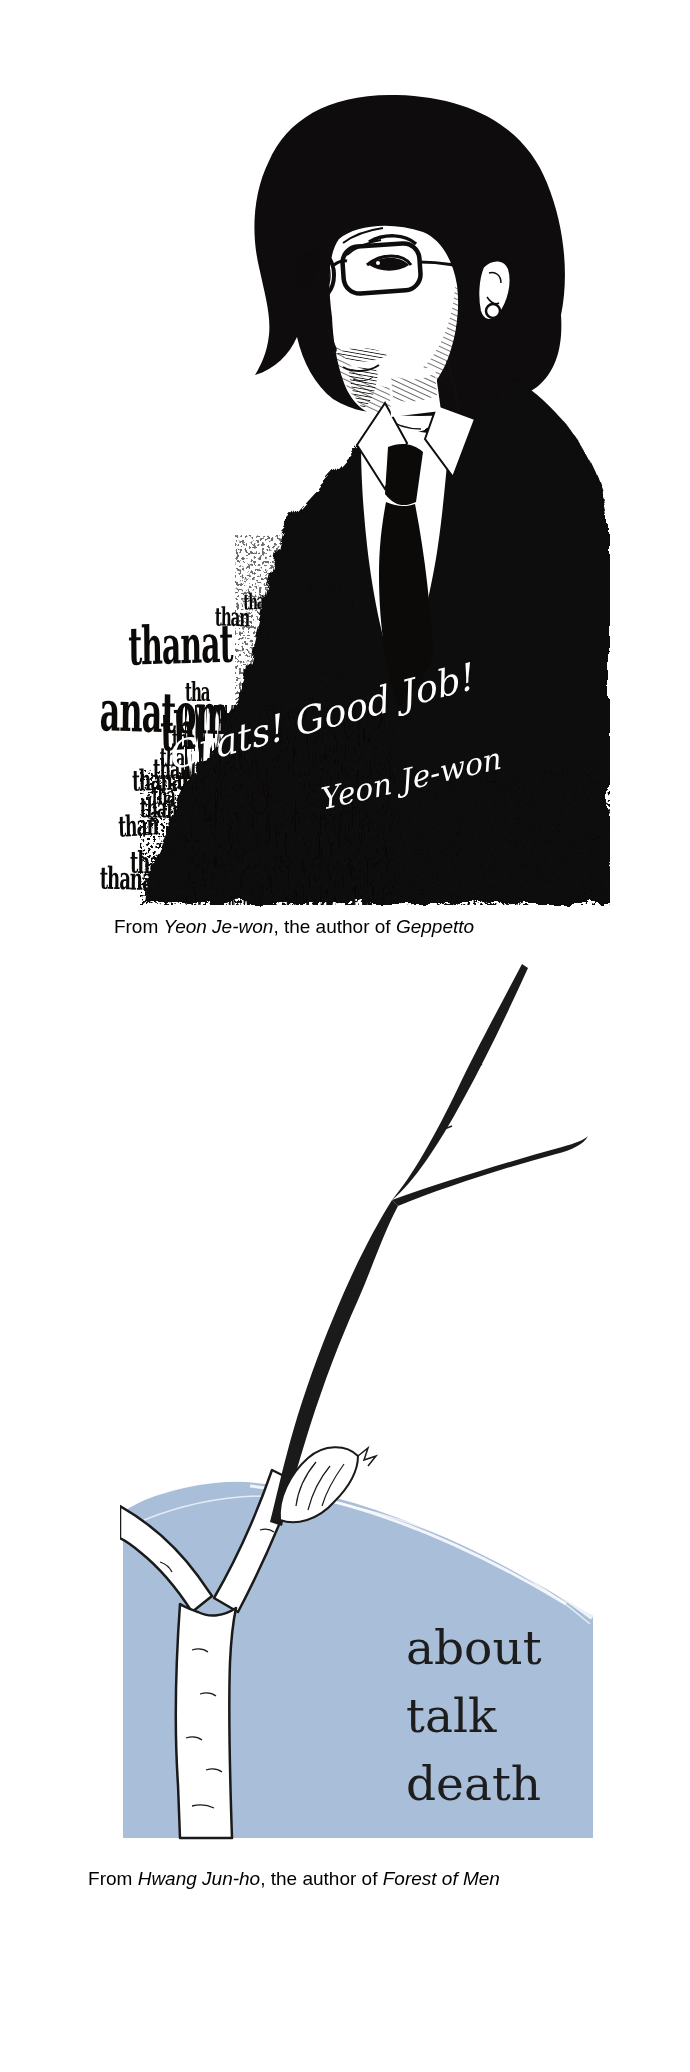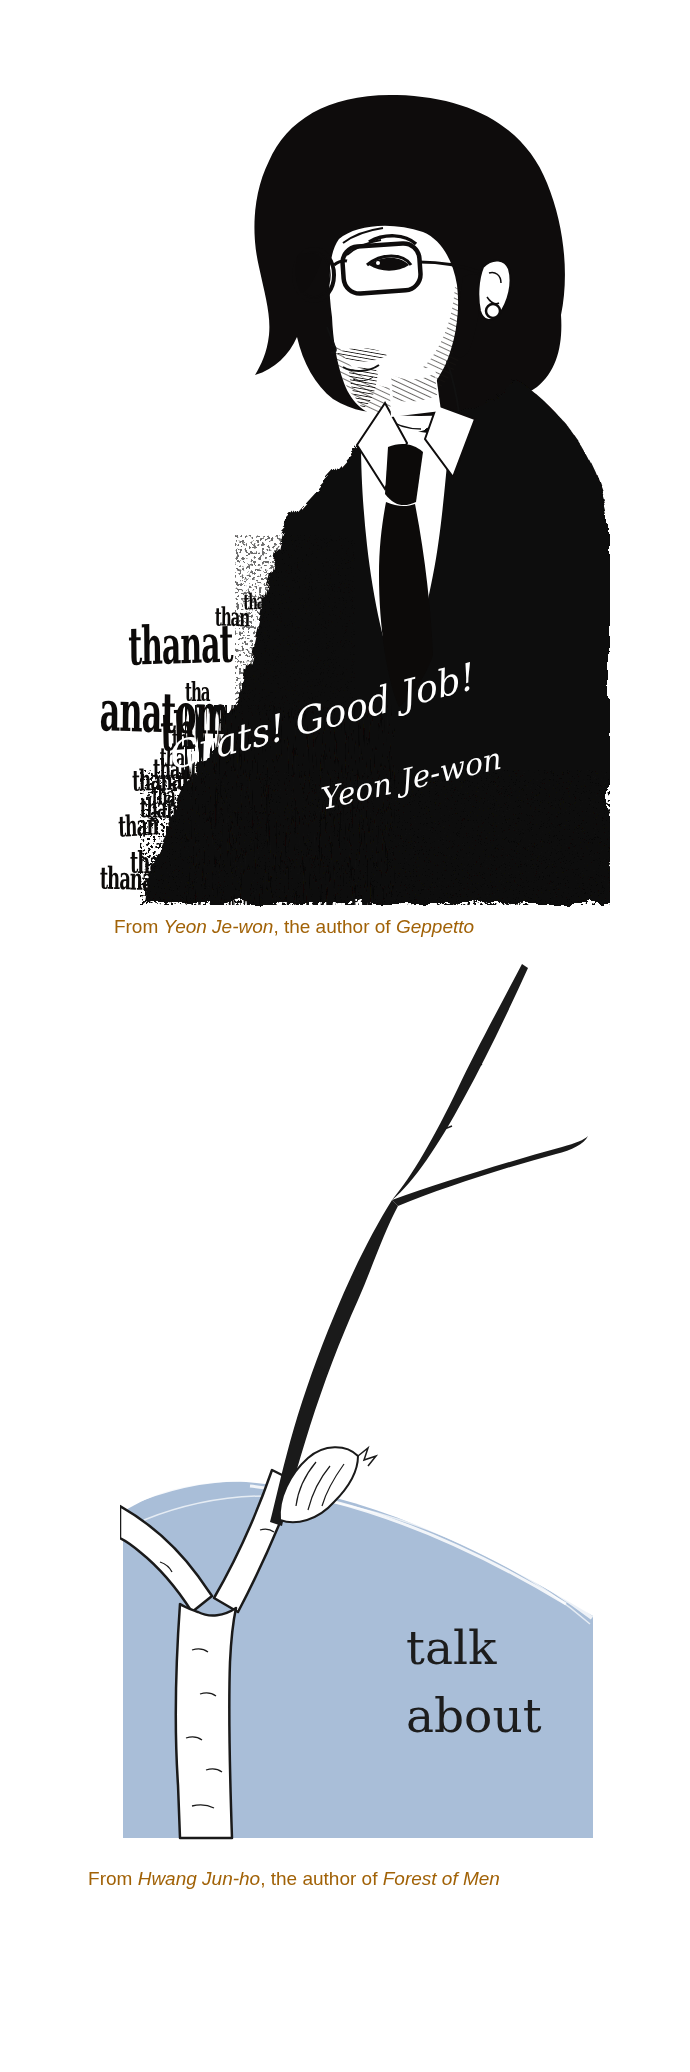--- a/index.html
+++ b/index.html
@@ -22,21 +22,21 @@
   .gw:nth-of-type(9){left:68px;top:742px;font-size:16px;transform:scaleY(1.7);}
   .gw:nth-of-type(10){left:47px;top:752px;font-size:17px;transform:scaleY(1.7) rotate(-1deg);}
   .gw:nth-of-type(11){left:67px;top:769px;font-size:14px;transform:scaleY(1.7);}
   .gw:nth-of-type(12){left:55px;top:780px;font-size:16px;transform:scaleY(1.7) rotate(1deg);}
   .gw:nth-of-type(13){left:33px;top:798px;font-size:17px;transform:scaleY(1.7) rotate(-2deg);}
   .gw:nth-of-type(14){left:45px;top:832px;font-size:18px;transform:scaleY(1.7);}
   .gw:nth-of-type(15){left:15px;top:848px;font-size:18px;transform:scaleY(1.7) rotate(1deg);}
   .gw:nth-of-type(16){left:97px;top:864px;font-size:15px;transform:scaleY(1.7);}
   
   .caption{position:absolute;left:0;width:588px;text-align:center;
-           font-size:19px;color:#a16207;font-family:"Liberation Sans",sans-serif;}
+           font-size:19px;color:#000000;font-family:"Liberation Sans",sans-serif;}
   .caption em{font-style:italic;}
   .caption-1{top:916px;}
   .caption-2{top:1868px;}
   
   .panel-bottom{position:absolute;left:120px;top:950px;width:520px;height:892px;}
   .panel-bottom svg{position:absolute;left:0;top:0;}
   .talk{position:absolute;left:286px;top:664px;font-family:"DejaVu Serif",serif;
         font-size:47px;line-height:68px;color:#1d1d1d;}
   .talk div{white-space:nowrap;}
 </style>
@@ -214,22 +214,23 @@
                C176,576 198,570 214,552 C228,538 238,522 238,506 Z"></path>
       <g fill="none" stroke="#1a1a1a" stroke-width="1.2">
         <path d="M196,512 C186,524 178,540 176,556"></path>
         <path d="M210,516 C200,528 192,544 188,560"></path>
         <path d="M224,514 C214,528 206,542 202,556"></path>
       </g>
       <path fill="none" stroke="#1a1a1a" stroke-width="1.5" d="M238,506 L248,498 L244,510 L256,506 L248,516"></path>
     </svg>
 
     <div class="talk">
+      <div>about</div>
       <div>talk</div>
-      <div>about</div>
+      <div>death</div>
     </div>
   </div>
 
   <div class="caption caption-2">
     <span>From </span><em>Hwang Jun-ho</em><span>, the author of </span><em>Forest of Men</em>
   </div>
 
 </div>
 
 </body></html>

